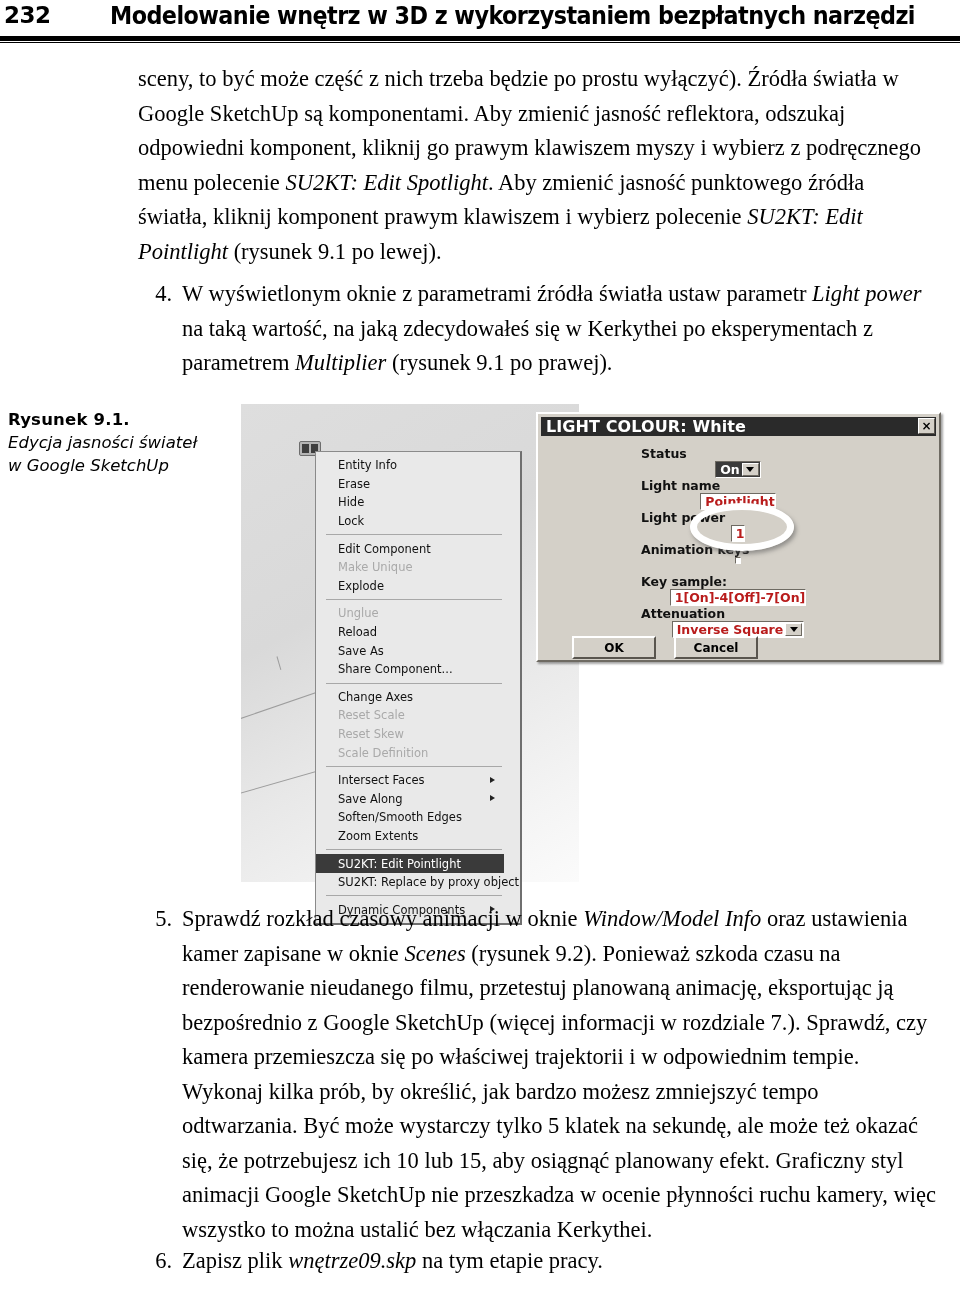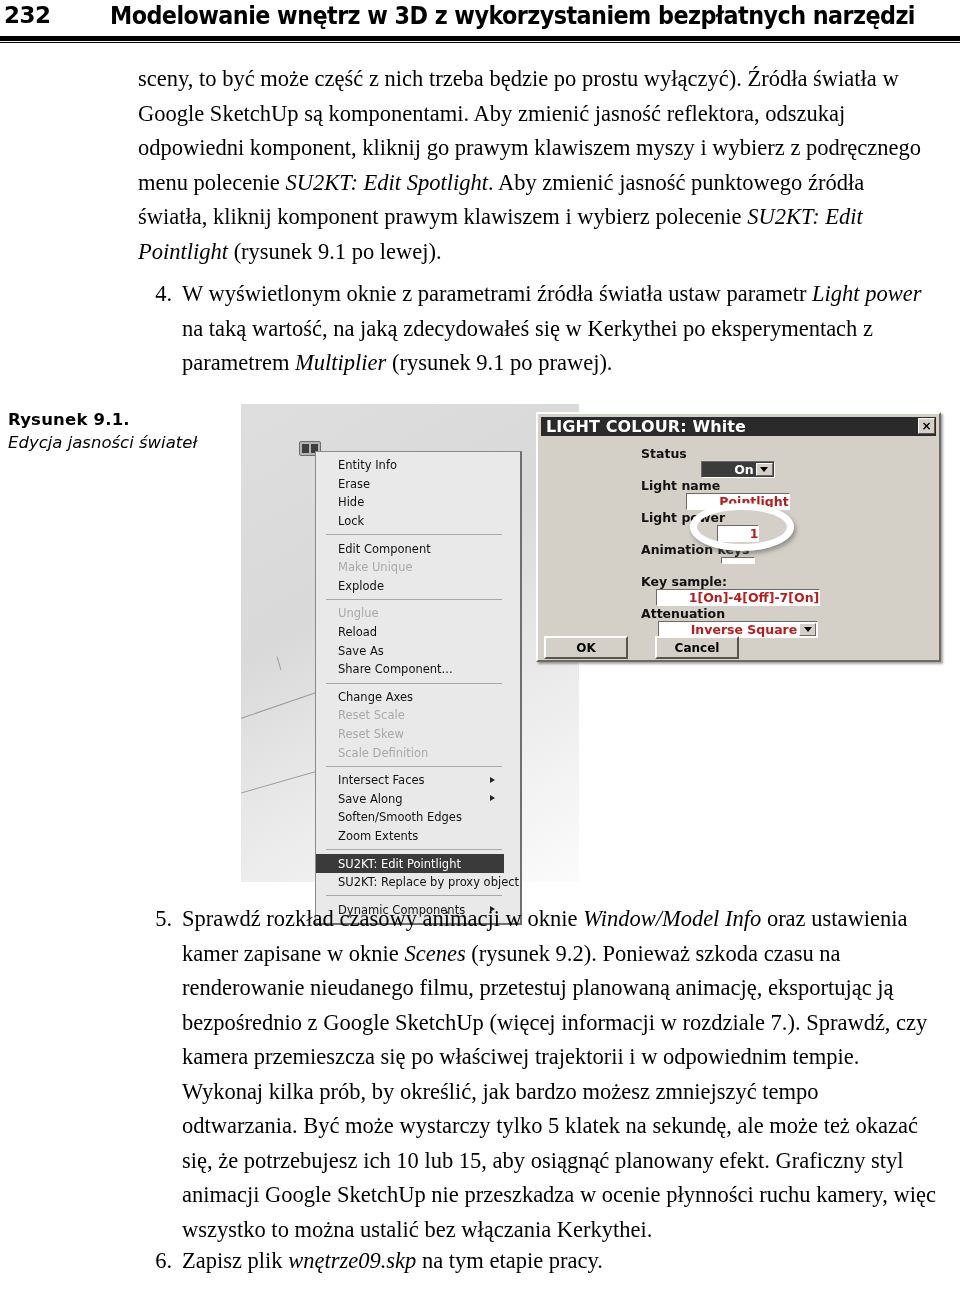--- a/index.html
+++ b/index.html
@@ -171,21 +171,21 @@
   }
   .flabel {
     width: 194px; font-size: 12.5px; font-weight: 700; color: #111;
     white-space: nowrap;
   }
   .fctl {
     flex: 1; height: 21px; position: relative;
     background: #ffffff;
     border: 1px solid #6e6a62;
     border-right-color: #ffffff; border-bottom-color: #ffffff;
-    display: flex;  padding-left: 28px;
+    display: flex; 
   }
   .fctl .val {
     font-size: 12.5px; font-weight: 700; color: #b91c1c;
     padding-left: 4px; white-space: nowrap;
   }
   .fctl.combo { padding-right: 20px; }
   .fctl.combo.dark { background: #3b3b3b; }
   .fctl.combo.dark .val { color: #ffffff; }
   .combo-btn {
     position: absolute; right: 1px; top: 1px; width: 17px; bottom: 1px;
@@ -202,21 +202,21 @@
     display: block;
   }
 
   #row-status     { top: 8px; }
   #row-lightname  { top: 40px; }
   #row-lightpower { top: 72px; }
   #row-animkeys   { top: 104px; }
   #row-keysample  { top: 136px; }
   #row-atten      { top: 168px; }
 
-  .dlg-buttons { position: absolute; left: 6px; top: 198px; display: flex; gap: 27px; text-align: center; }
+  .dlg-buttons { position: absolute; left: 34px; top: 198px; display: flex; gap: 18px; text-align: center; }
   .dlg-btn {
     width: 84px; height: 23px;
     background: #d4d0c8;
     border: 2px solid #ffffff;
     border-right-color: #59554e; border-bottom-color: #59554e;
     font-size: 12px; font-weight: 700; color: #000;
     display: flex; align-items: center; justify-content: center;
   }
 
   
@@ -247,20 +247,21 @@
 <div class="numitem" id="item-4">
   <span class="num">4.</span>
   <div class="body">
     <span>W wyświetlonym oknie z parametrami źródła światła ustaw parametr </span><span class="it">Light power</span><span> na taką wartość, na jaką zdecydowałeś się w Kerkythei po eksperymentach z parametrem </span><span class="it">Multiplier</span><span> (rysunek 9.1 po prawej).</span>
   </div>
 </div>
 
 <div class="figcaption">
   <span class="cap-label">Rysunek 9.1.</span>
   <span class="cap-text">Edycja jasności świateł</span>
+  <span class="cap-text">w Google SketchUp</span>
 </div>
 
 <div class="figure">
 
   <div class="viewport">
     <div class="vp-axis a1"></div>
     <div class="vp-axis a2"></div>
     <div class="vp-axis a3"></div>
     <div class="light-icon"></div>
   </div>

